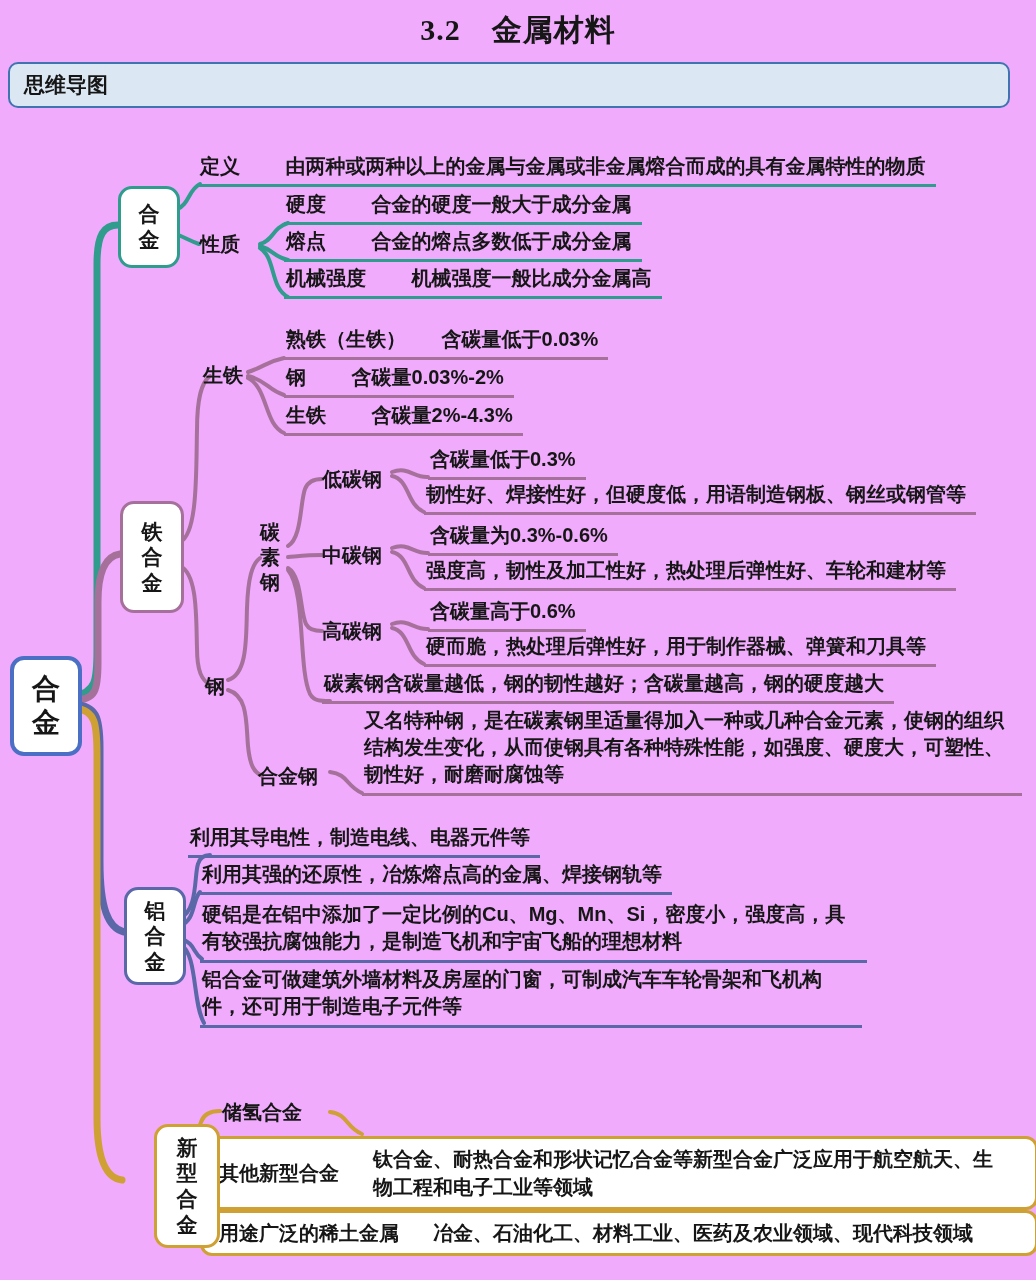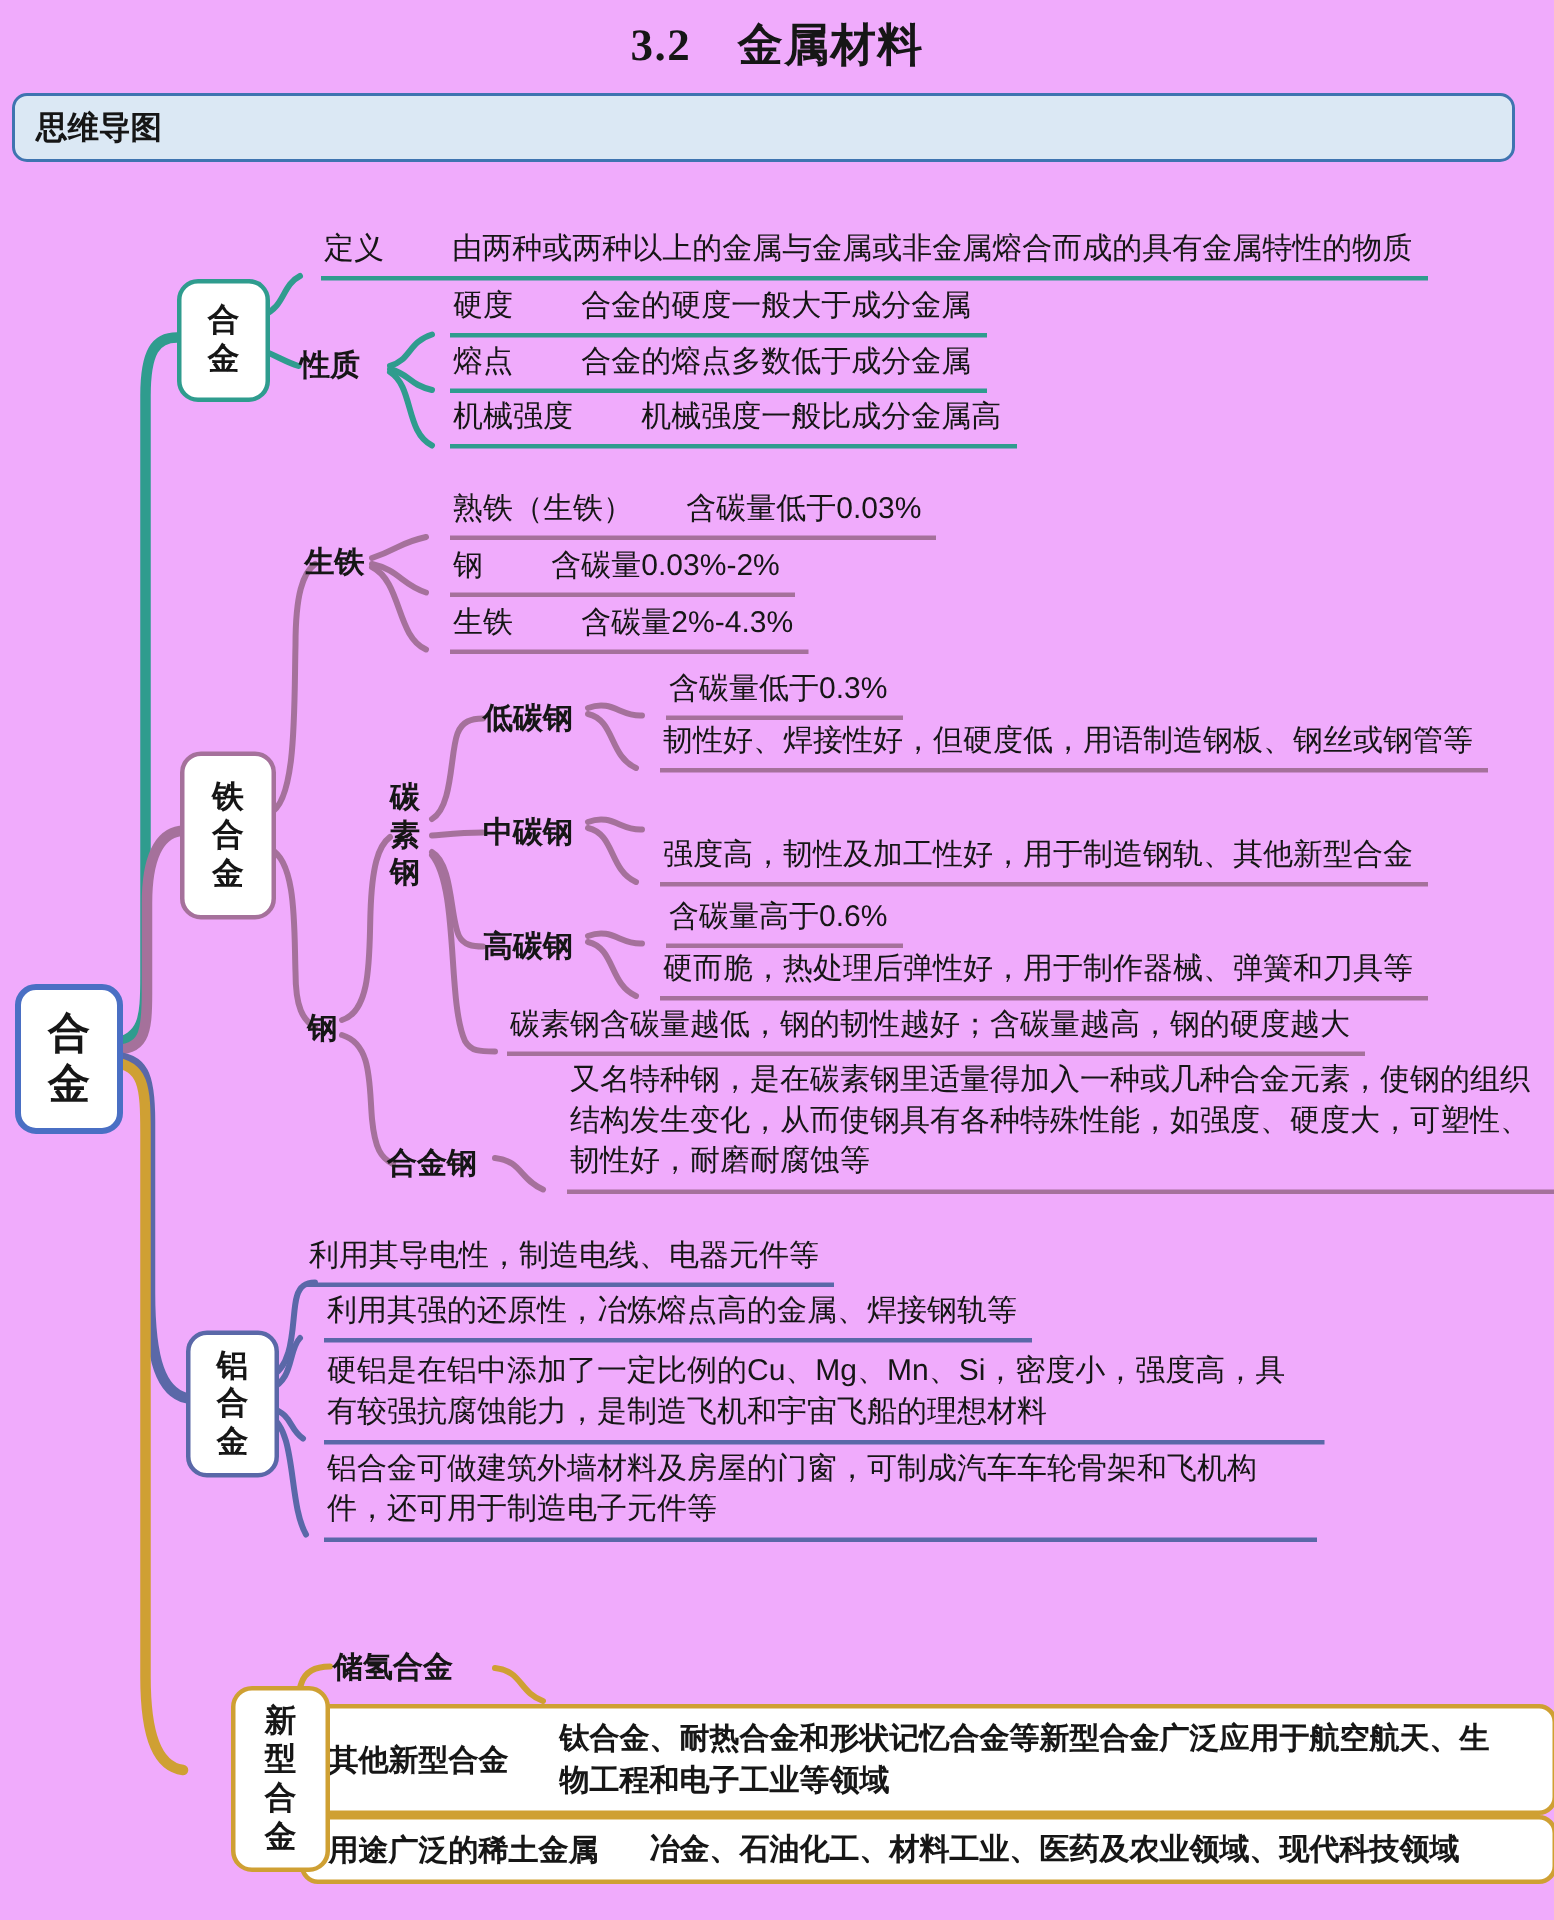--- a/index.html
+++ b/index.html
@@ -9,22 +9,22 @@
          font-family:"Liberation Serif","DejaVu Serif",serif;
          font-size:30px;font-weight:bold;letter-spacing:1px;}
   .hdrbox{position:absolute;left:8px;top:62px;width:984px;height:42px;
           background:#dbe8f4;border:2px solid #3f74b0;border-radius:10px;
           display:flex;align-items:center;padding-left:14px;
           font-size:21px;font-weight:bold;}
   svg.wires{position:absolute;left:0;top:0;z-index:0;}
   .node{position:absolute;background:#fff;border-radius:14px;z-index:2;
         display:flex;align-items:center;justify-content:center;font-weight:bold;}
   .vtxt{word-break:break-all;text-align:center;line-height:1.22;}
-  .row{position:absolute;z-index:1;font-size:20px;font-weight:normal;line-height:26px;
-       white-space:nowrap;padding:0 10px 5px 2px;border-bottom:3px solid;margin-left:16px;}
+  .row{position:absolute;z-index:1;font-size:20px;font-weight:bold;line-height:26px;
+       white-space:nowrap;padding:0 10px 5px 2px;border-bottom:3px solid;}
   .row .lbl{margin-right:40px;}
   .wrap{white-space:normal;line-height:27px;}
   .plain{position:absolute;z-index:1;font-size:20px;font-weight:bold;line-height:26px;white-space:nowrap;}
   .vlabel{position:absolute;z-index:1;font-size:20px;font-weight:bold;width:24px;
           word-break:break-all;line-height:25px;text-align:center;}
   .teal{border-color:#2f9c8e;}
   .mauve{border-color:#a5719b;}
   .slate{border-color:#5a68a8;}
   .gold{border-color:#cfa033;}
   .gbox{position:absolute;z-index:1;border:3px solid #cfa033;border-radius:12px;
@@ -140,21 +140,22 @@
   </div>
 
   <div class="vlabel" style="left:258px;top:520px;">碳素钢</div>
   <div class="plain" style="left:205px;top:673px;">钢</div>
 
   <div class="plain" style="left:322px;top:466px;">低碳钢</div>
   <div class="row mauve" style="left:428px;top:446px;">含碳量低于0.3%</div>
   <div class="row mauve" style="left:424px;top:481px;">韧性好、焊接性好，但硬度低，用语制造钢板、钢丝或钢管等</div>
 
   <div class="plain" style="left:322px;top:542px;">中碳钢</div>
-  <div class="row mauve" style="left:424px;top:557px;">强度高，韧性及加工性好，用于制造钢轨、其他新型合金</div>
+  <div class="row mauve" style="left:428px;top:522px;">含碳量为0.3%-0.6%</div>
+  <div class="row mauve" style="left:424px;top:557px;">强度高，韧性及加工性好，热处理后弹性好、车轮和建材等</div>
 
   <div class="plain" style="left:322px;top:618px;">高碳钢</div>
   <div class="row mauve" style="left:428px;top:598px;">含碳量高于0.6%</div>
   <div class="row mauve" style="left:424px;top:633px;">硬而脆，热处理后弹性好，用于制作器械、弹簧和刀具等</div>
 
   <div class="row mauve" style="left:322px;top:670px;">碳素钢含碳量越低，钢的韧性越好；含碳量越高，钢的硬度越大</div>
 
   <div class="plain" style="left:258px;top:763px;">合金钢</div>
   <div class="row wrap mauve" style="left:362px;top:707px;width:648px;">又名特种钢，是在碳素钢里适量得加入一种或几种合金元素，使钢的组织结构发生变化，从而使钢具有各种特殊性能，如强度、硬度大，可塑性、韧性好，耐磨耐腐蚀等</div>
 

